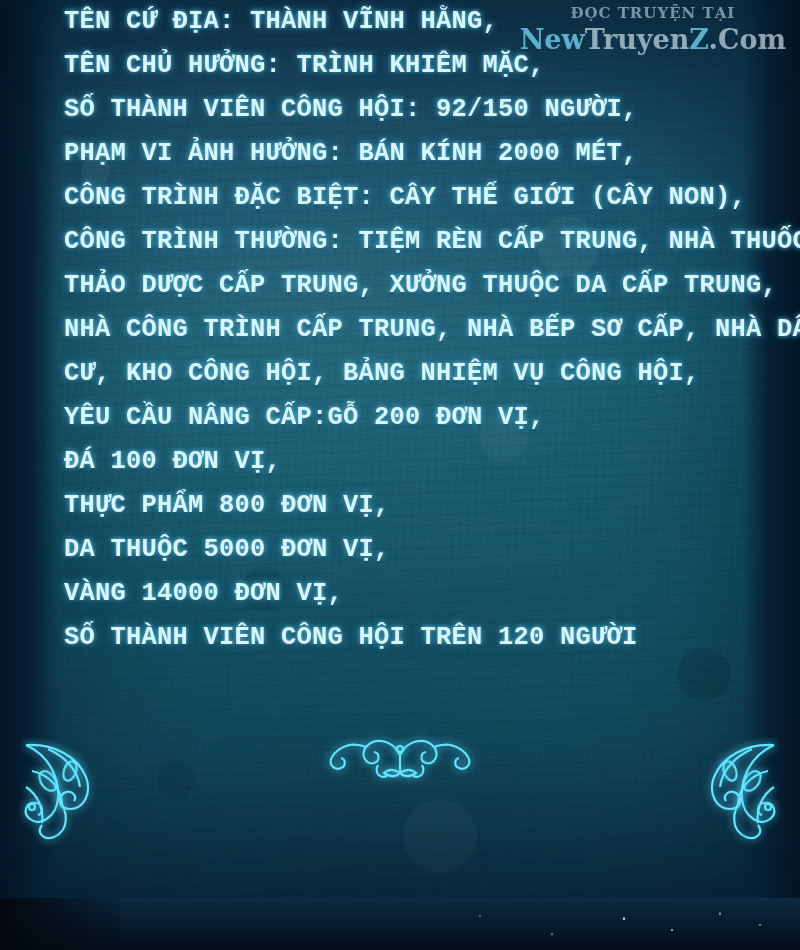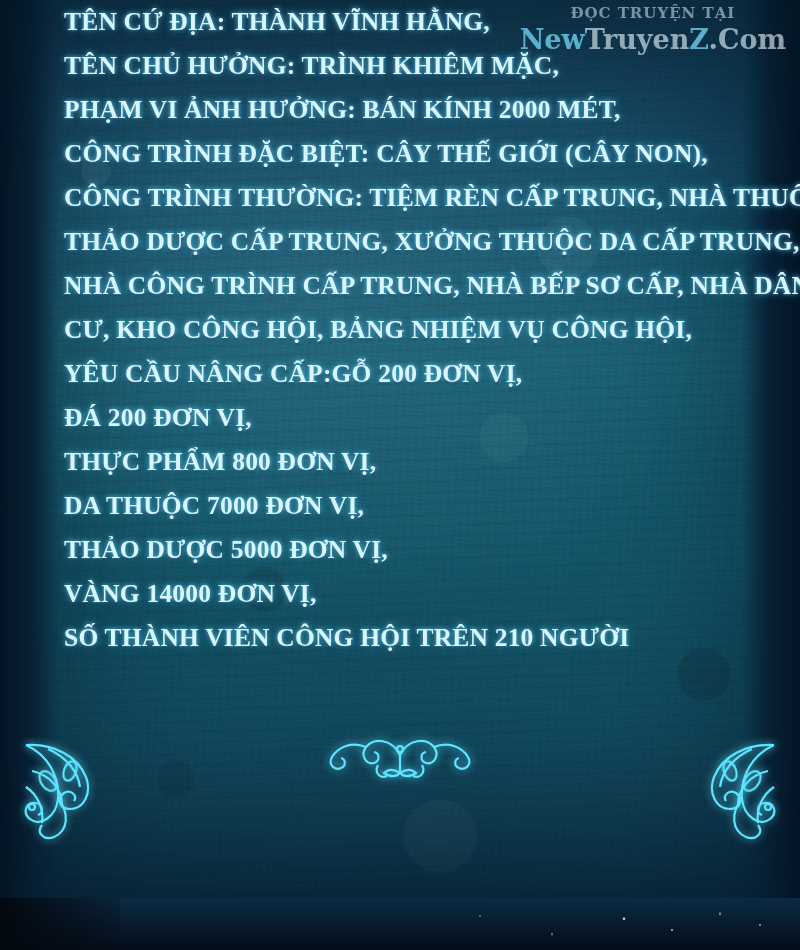--- a/index.html
+++ b/index.html
@@ -98,21 +98,21 @@
   .wm-main .hl { color: rgba(120,225,255,0.72); }
 
   
   .text-block {
     position: absolute;
     left: 64px;
     top: 0px;
     width: 700px;
   }
   .line {
-    font-family: Liberation Serif, serif;
+    font-family: Liberation Mono, monospace;
     font-weight: bold;
     font-size: 25.5px;
     line-height: 44px;
     color: #d8f6ff;
     white-space: nowrap;
     letter-spacing: 0.2px;
     text-shadow:
       0 0 4px rgba(120,225,255,0.75),
       0 0 10px rgba(60,180,230,0.55),
       0 2px 3px rgba(0,25,45,0.85);
@@ -191,33 +191,33 @@
   <div class="vignette"></div>
 
   <div class="watermark">
     <div class="wm-top">ĐỌC TRUYỆN TẠI</div>
     <div class="wm-main"><span class="hl">New</span><span>Truyen</span><span class="hl">Z</span><span>.Com</span></div>
   </div>
 
   <div class="text-block">
     <div class="line">TÊN CỨ ĐỊA: THÀNH VĨNH HẰNG,</div>
     <div class="line">TÊN CHỦ HƯỞNG: TRÌNH KHIÊM MẶC,</div>
+    <div class="line">SỐ THÀNH VIÊN CÔNG HỘI: 92/150 NGƯỜI,</div>
     <div class="line">PHẠM VI ẢNH HƯỞNG: BÁN KÍNH 2000 MÉT,</div>
     <div class="line">CÔNG TRÌNH ĐẶC BIỆT: CÂY THẾ GIỚI (CÂY NON),</div>
     <div class="line">CÔNG TRÌNH THƯỜNG: TIỆM RÈN CẤP TRUNG, NHÀ THUỐC</div>
     <div class="line">THẢO DƯỢC CẤP TRUNG, XƯỞNG THUỘC DA CẤP TRUNG,</div>
     <div class="line">NHÀ CÔNG TRÌNH CẤP TRUNG, NHÀ BẾP SƠ CẤP, NHÀ DÂN</div>
     <div class="line">CƯ, KHO CÔNG HỘI, BẢNG NHIỆM VỤ CÔNG HỘI,</div>
     <div class="line">YÊU CẦU NÂNG CẤP:GỖ 200 ĐƠN VỊ,</div>
-    <div class="line">ĐÁ 200 ĐƠN VỊ,</div>
+    <div class="line">ĐÁ 100 ĐƠN VỊ,</div>
     <div class="line">THỰC PHẨM 800 ĐƠN VỊ,</div>
-    <div class="line">DA THUỘC 7000 ĐƠN VỊ,</div>
-    <div class="line">THẢO DƯỢC 5000 ĐƠN VỊ,</div>
+    <div class="line">DA THUỘC 5000 ĐƠN VỊ,</div>
     <div class="line">VÀNG 14000 ĐƠN VỊ,</div>
-    <div class="line">SỐ THÀNH VIÊN CÔNG HỘI TRÊN 210 NGƯỜI</div>
+    <div class="line">SỐ THÀNH VIÊN CÔNG HỘI TRÊN 120 NGƯỜI</div>
   </div>
 
   <div class="ornament-wrap">
 
     <div class="flourish-center">
       <svg class="orn" width="200" height="60" viewBox="0 0 200 60">
         <path d="M100 30 C 92 14, 74 12, 66 22 C 60 30, 66 40, 74 38 C 80 36, 80 28, 74 27"></path>
         <path d="M100 30 C 108 14, 126 12, 134 22 C 140 30, 134 40, 126 38 C 120 36, 120 28, 126 27"></path>
         <path d="M66 22 C 52 16, 38 22, 32 32 C 28 39, 34 46, 41 43 C 46 41, 46 34, 41 33"></path>
         <path d="M134 22 C 148 16, 162 22, 168 32 C 172 39, 166 46, 159 43 C 154 41, 154 34, 159 33"></path>

